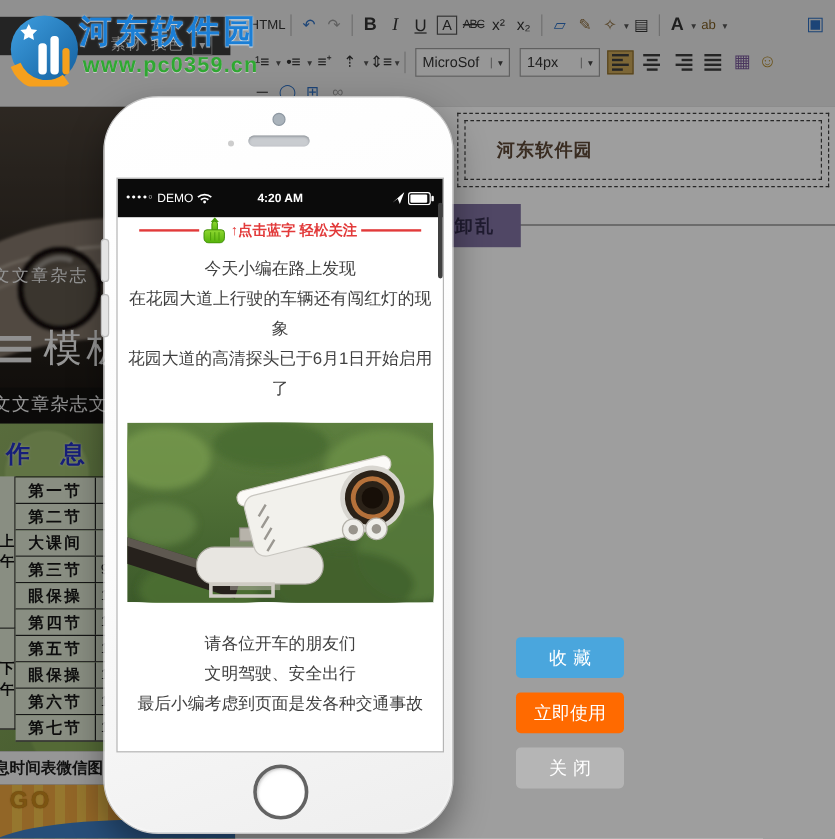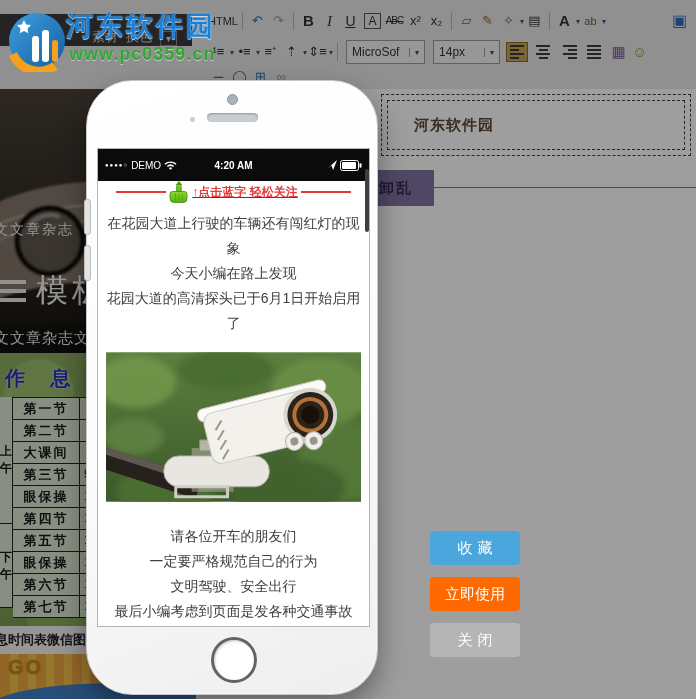--- a/index.html
+++ b/index.html
@@ -85,21 +85,21 @@
   .speaker{position:absolute;left:120px;top:32px;width:51px;height:9px;border-radius:5px;background:#c9ccd0;box-shadow:inset 0 1px 2px #8f949a;}
   .screen{position:absolute;left:11px;top:68px;width:271px;height:477px;background:#fff;overflow:hidden;box-shadow:0 0 0 1px #b5b5b5;}
   .statusbar{position:relative;height:32px;background:#0b0b0b;color:#fff;display:flex;align-items:center;padding:12px 7px;box-sizing:border-box;}
   .sb-left{display:flex;align-items:center;gap:3px;}
   .sb-dots{font-size:6px;letter-spacing:1px;color:#fff;}
   .sb-carrier{font-size:10px;}
   .sb-time{position:absolute;left:0;right:0;text-align:center;font-size:10px;font-weight:bold;}
   .sb-right{margin-left:auto;display:flex;align-items:center;gap:3px;z-index:1;}
   .scrollthumb{position:absolute;right:0;top:20px;width:4px;height:63px;background:#3f3f3f;border-radius:2px;}
   .article{position:absolute;left:0;top:20px;width:271px;height:457px;overflow:hidden;text-align:center;color:#3f3f3f;font-size:14px;}
-  .followrow{margin-top:12px;display:flex;align-items:center;justify-content:center;gap:3px;text-decoration:underline;}
+  .followrow{margin-top:12px;display:flex;align-items:center;justify-content:center;gap:3px;}
   .redline{width:50px;height:2px;background:var(--accent_red);}
   .followtext{color:var(--accent_red);font-size:12px;font-weight:bold;white-space:nowrap;}
   .para{padding:0 6px;line-height:25px;}
   .p1{margin-top:8px;}
   .p2{margin-top:22px;}
   .photo{display:block;margin:16px auto 0;width:255px;height:150px;}
   .homebtn{position:absolute;left:124px;top:556px;width:46px;height:46px;border-radius:50%;
      border:3px solid #636363;box-sizing:border-box;background:radial-gradient(circle at 60% 65%,#ffffff 60%,#ececec);
      box-shadow:inset 1px 1px 2px rgba(0,0,0,.18);}
   
@@ -363,22 +363,22 @@
             <path d="M10 0 L13.4 4 H6.6 Z" fill="#49a008"></path>
             <rect x="7.6" y="3.4" width="4.6" height="9" rx="2.2" fill="url(#handg)" stroke="#3f8d08" stroke-width="0.8"></rect>
             <path d="M3.5 10.5 h12 a2.5 2.5 0 0 1 2.5 2.5 v4.5 a4 4 0 0 1 -4 4 h-9 a4 4 0 0 1 -4 -4 v-4.5 a2.5 2.5 0 0 1 2.5 -2.5 Z" fill="url(#handg)" stroke="#3f8d08" stroke-width="0.8"></path>
             <path d="M6.5 12.5 v7 M10 12.5 v7 M13.5 12.5 v7" stroke="#4c9d0b" stroke-width="0.8" fill="none"></path>
           </svg>
           <span class="followtext">↑点击蓝字 轻松关注</span>
           <span class="redline"></span>
         </div>
 
         <div class="para p1">
+          <div>今天小编在路上发现</div>
           <div>在花园大道上行驶的车辆还有闯红灯的现象</div>
-          <div>今天小编在路上发现</div>
           <div>花园大道的高清探头已于6月1日开始启用了</div>
         </div>
 
         <svg class="photo" viewBox="0 0 256 150">
           <defs>
             <linearGradient id="leafbg" x1="0" y1="0" x2="0" y2="1">
               <stop offset="0" stop-color="#5d7f3f"></stop>
                 <stop offset="1" stop-color="#3c5a2a"></stop>
             </linearGradient>
             <filter id="blurbg">
@@ -415,21 +415,20 @@
             <circle cx="203" cy="100" r="9" fill="#efeeea" stroke="#b4b1a9"></circle>
             <circle cx="203" cy="100" r="4" fill="#98948c"></circle>
             <g stroke="#9b9892" stroke-width="2">
               <path d="M110 66 l8 -8 M110 76 l8 -8 M110 86 l8 -8 M110 96 l8 -8"></path>
             </g>
           </g>
         </svg>
 
         <div class="para p2">
           <div>请各位开车的朋友们</div>
-          <div>一定要严格规范自己的行为</div>
           <div>文明驾驶、安全出行</div>
           <div>最后小编考虑到页面是发各种交通事故</div>
         </div>
       </div>
     </div>
 
     <div class="homebtn"></div>
   </div>
 
   <div class="actions">

